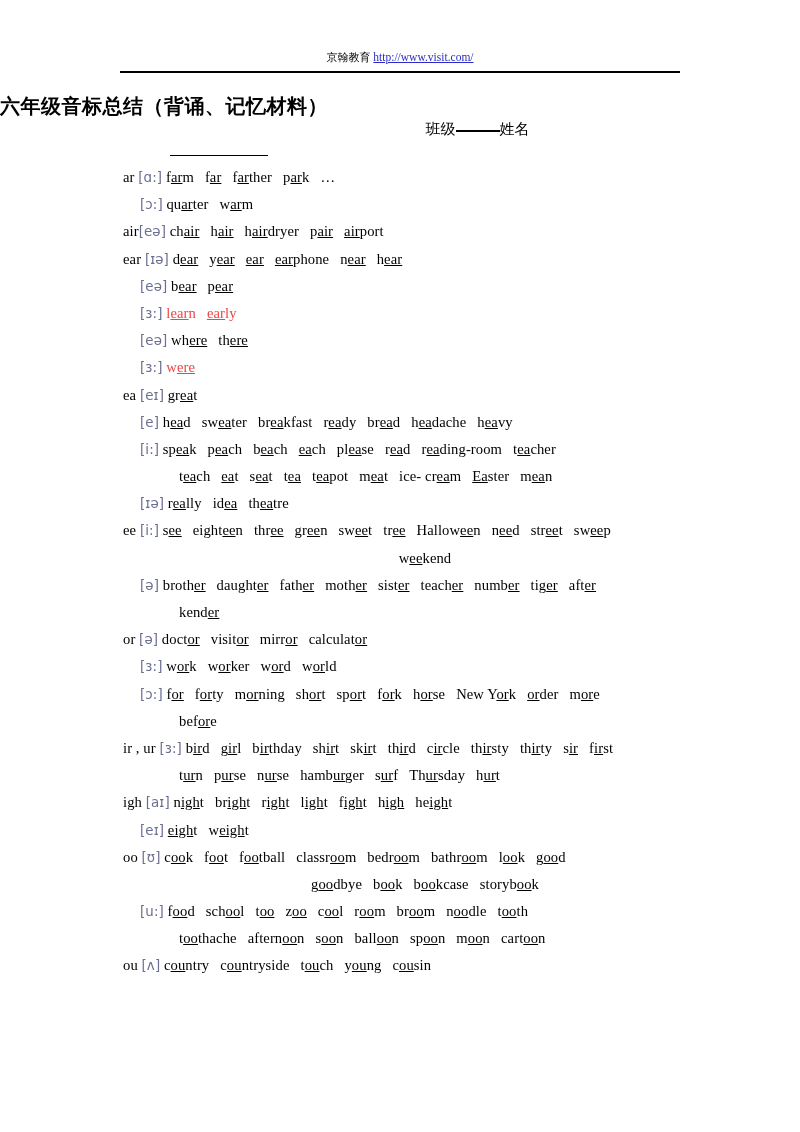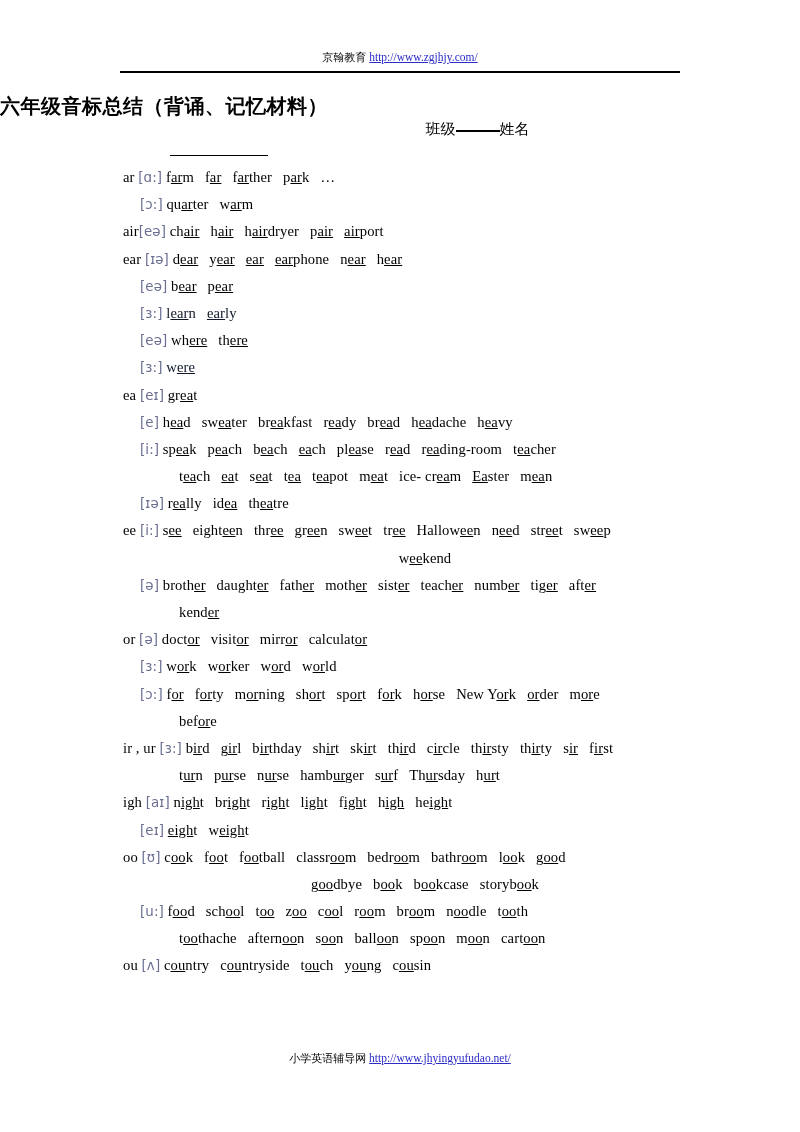--- a/index.html
+++ b/index.html
@@ -114,21 +114,21 @@
   .key {
     font-family: "Liberation Serif", "DejaVu Serif", serif;
   }
   .ph {
     color: #6a6f92;
     font-family: "DejaVu Sans", "Liberation Sans", sans-serif;
     font-size: 13.4px;
   }
   .w { margin-right: 0; }
   .u { text-decoration: underline; }
-  .grayword { color: #0f172a; }
+  .grayword { color: #ef4444; }
   .sp2 { display: inline-block; width: 11px; }
 
   
   .footer {
     position: absolute;
     top: 1051px;
     left: 0;
     width: 800px;
     text-align: center;
     font-size: 11.5px;
@@ -145,21 +145,21 @@
     font-size: 11.5px;
   }
 </style>
 </head>
 <body>
 
 <div class="page">
 
   <div class="header">
     <span class="cn">京翰教育</span>
-    <span class="url">http://www.zgjhjy.com/</span>
+    <span class="url">http://www.visit.com/</span>
   </div>
   <div class="header-rule"></div>
 
   <div class="title">六年级音标总结（背诵、记忆材料）</div>
 
   <div class="classline">
     <span>班级</span><span class="blank"></span><span>姓名</span>
   </div>
 
   <div class="short-rule"></div>
@@ -190,18 +190,14 @@
       <div class="line i3"><span class="w"><span>t</span><span class="u">ur</span><span>n</span></span><span class="sp2"></span><span class="w"><span>p</span><span class="u">ur</span><span>se</span></span><span class="sp2"></span><span class="w"><span>n</span><span class="u">ur</span><span>se</span></span><span class="sp2"></span><span class="w"><span>hamb</span><span class="u">ur</span><span>ger</span></span><span class="sp2"></span><span class="w"><span>s</span><span class="u">ur</span><span>f</span></span><span class="sp2"></span><span class="w"><span>Th</span><span class="u">ur</span><span>sday</span></span><span class="sp2"></span><span class="w"><span>h</span><span class="u">ur</span><span>t</span></span></div>
       <div class="line i0"><span class="key">igh </span><span class="ph big">[aɪ]</span> <span class="w"><span>n</span><span class="u">igh</span><span>t</span></span><span class="sp2"></span><span class="w"><span>br</span><span class="u">igh</span><span>t</span></span><span class="sp2"></span><span class="w"><span>r</span><span class="u">igh</span><span>t</span></span><span class="sp2"></span><span class="w"><span>l</span><span class="u">igh</span><span>t</span></span><span class="sp2"></span><span class="w"><span>f</span><span class="u">igh</span><span>t</span></span><span class="sp2"></span><span class="w"><span>h</span><span class="u">igh</span></span><span class="sp2"></span><span class="w"><span>he</span><span class="u">igh</span><span>t</span></span></div>
       <div class="line i1"><span class="ph big">[eɪ]</span> <span class="w"><span class="u">eigh</span><span>t</span></span><span class="sp2"></span><span class="w"><span>w</span><span class="u">eigh</span><span>t</span></span></div>
       <div class="line i0"><span class="key">oo </span><span class="ph big">[ʊ]</span> <span class="w"><span>c</span><span class="u">oo</span><span>k</span></span><span class="sp2"></span><span class="w"><span>f</span><span class="u">oo</span><span>t</span></span><span class="sp2"></span><span class="w"><span>f</span><span class="u">oo</span><span>tball</span></span><span class="sp2"></span><span class="w"><span>classr</span><span class="u">oo</span><span>m</span></span><span class="sp2"></span><span class="w"><span>bedr</span><span class="u">oo</span><span>m</span></span><span class="sp2"></span><span class="w"><span>bathr</span><span class="u">oo</span><span>m</span></span><span class="sp2"></span><span class="w"><span>l</span><span class="u">oo</span><span>k</span></span><span class="sp2"></span><span class="w"><span>g</span><span class="u">oo</span><span>d</span></span></div>
       <div class="line i2"><span class="w"><span>g</span><span class="u">oo</span><span>dbye</span></span><span class="sp2"></span><span class="w"><span>b</span><span class="u">oo</span><span>k</span></span><span class="sp2"></span><span class="w"><span>b</span><span class="u">oo</span><span>kcase</span></span><span class="sp2"></span><span class="w"><span>storyb</span><span class="u">oo</span><span>k</span></span></div>
       <div class="line i1"><span class="ph">[u:]</span> <span class="w"><span>f</span><span class="u">oo</span><span>d</span></span><span class="sp2"></span><span class="w"><span>sch</span><span class="u">oo</span><span>l</span></span><span class="sp2"></span><span class="w"><span>t</span><span class="u">oo</span></span><span class="sp2"></span><span class="w"><span>z</span><span class="u">oo</span></span><span class="sp2"></span><span class="w"><span>c</span><span class="u">oo</span><span>l</span></span><span class="sp2"></span><span class="w"><span>r</span><span class="u">oo</span><span>m</span></span><span class="sp2"></span><span class="w"><span>br</span><span class="u">oo</span><span>m</span></span><span class="sp2"></span><span class="w"><span>n</span><span class="u">oo</span><span>dle</span></span><span class="sp2"></span><span class="w"><span>t</span><span class="u">oo</span><span>th</span></span></div>
       <div class="line i3"><span class="w"><span>t</span><span class="u">oo</span><span>thache</span></span><span class="sp2"></span><span class="w"><span>aftern</span><span class="u">oo</span><span>n</span></span><span class="sp2"></span><span class="w"><span>s</span><span class="u">oo</span><span>n</span></span><span class="sp2"></span><span class="w"><span>ball</span><span class="u">oo</span><span>n</span></span><span class="sp2"></span><span class="w"><span>sp</span><span class="u">oo</span><span>n</span></span><span class="sp2"></span><span class="w"><span>m</span><span class="u">oo</span><span>n</span></span><span class="sp2"></span><span class="w"><span>cart</span><span class="u">oo</span><span>n</span></span></div>
       <div class="line i0"><span class="key">ou </span><span class="ph">[ʌ]</span> <span class="w"><span>c</span><span class="u">ou</span><span>ntry</span></span><span class="sp2"></span><span class="w"><span>c</span><span class="u">ou</span><span>ntryside</span></span><span class="sp2"></span><span class="w"><span>t</span><span class="u">ou</span><span>ch</span></span><span class="sp2"></span><span class="w"><span>y</span><span class="u">ou</span><span>ng</span></span><span class="sp2"></span><span class="w"><span>c</span><span class="u">ou</span><span>sin</span></span></div>
     </div>
 
-  <div class="footer">
-    <span class="cn">小学英语辅导网</span>
-    <span class="url">http://www.jhyingyufudao.net/</span>
-  </div>
 
 </div>
 
 </body></html>

